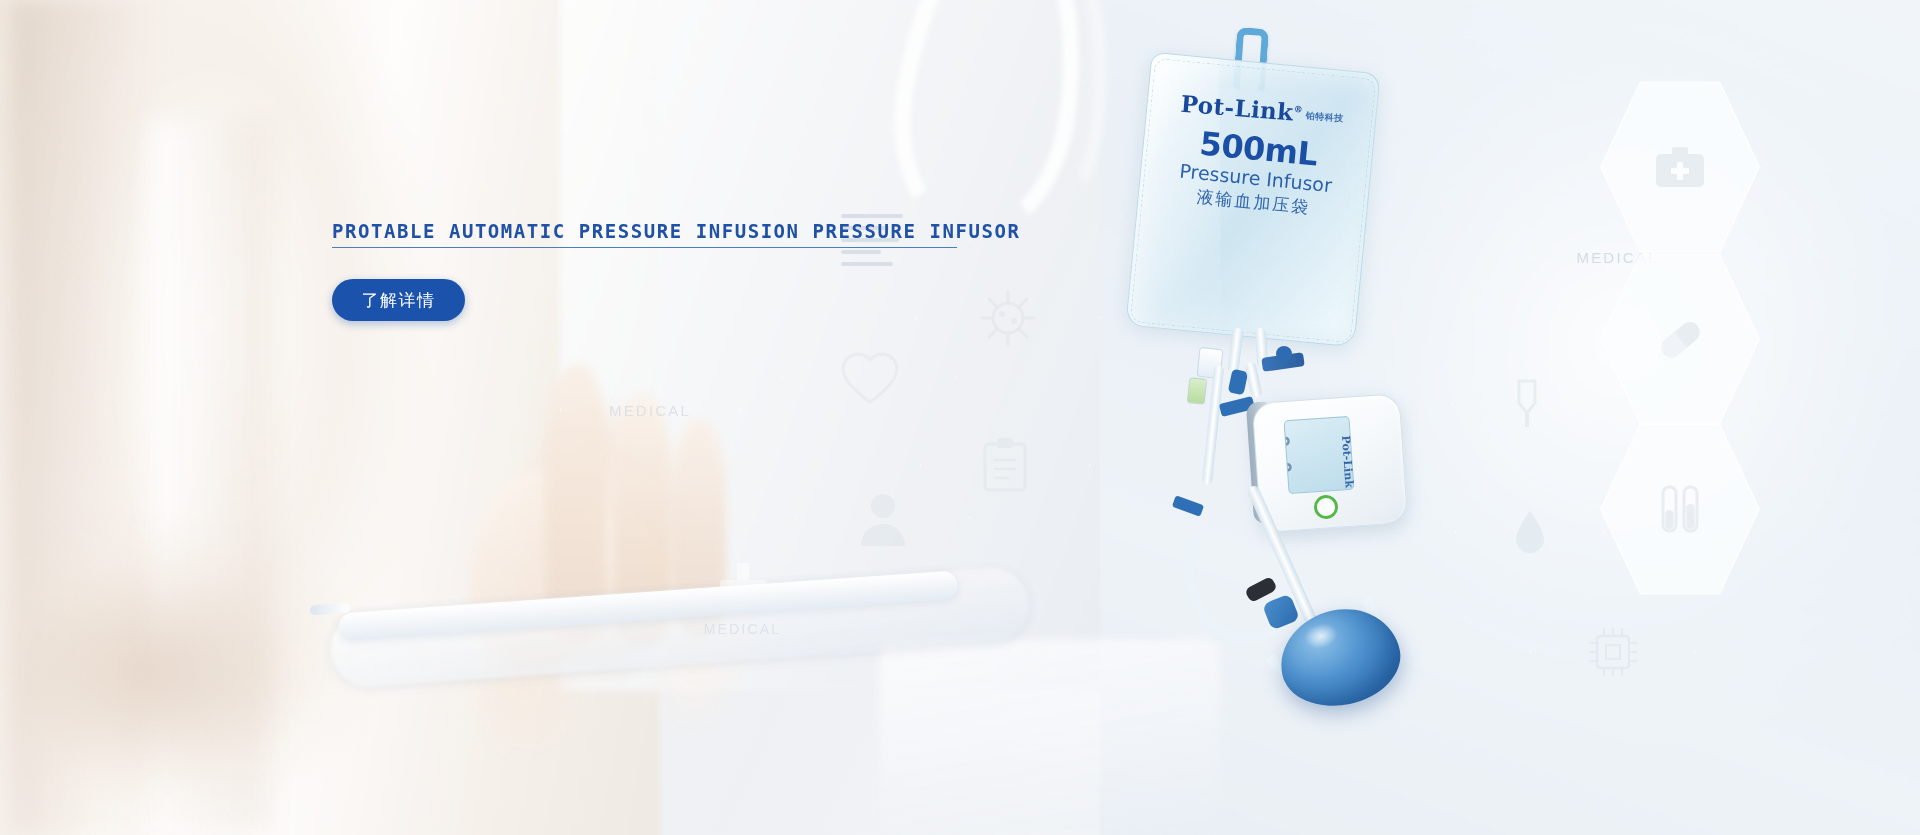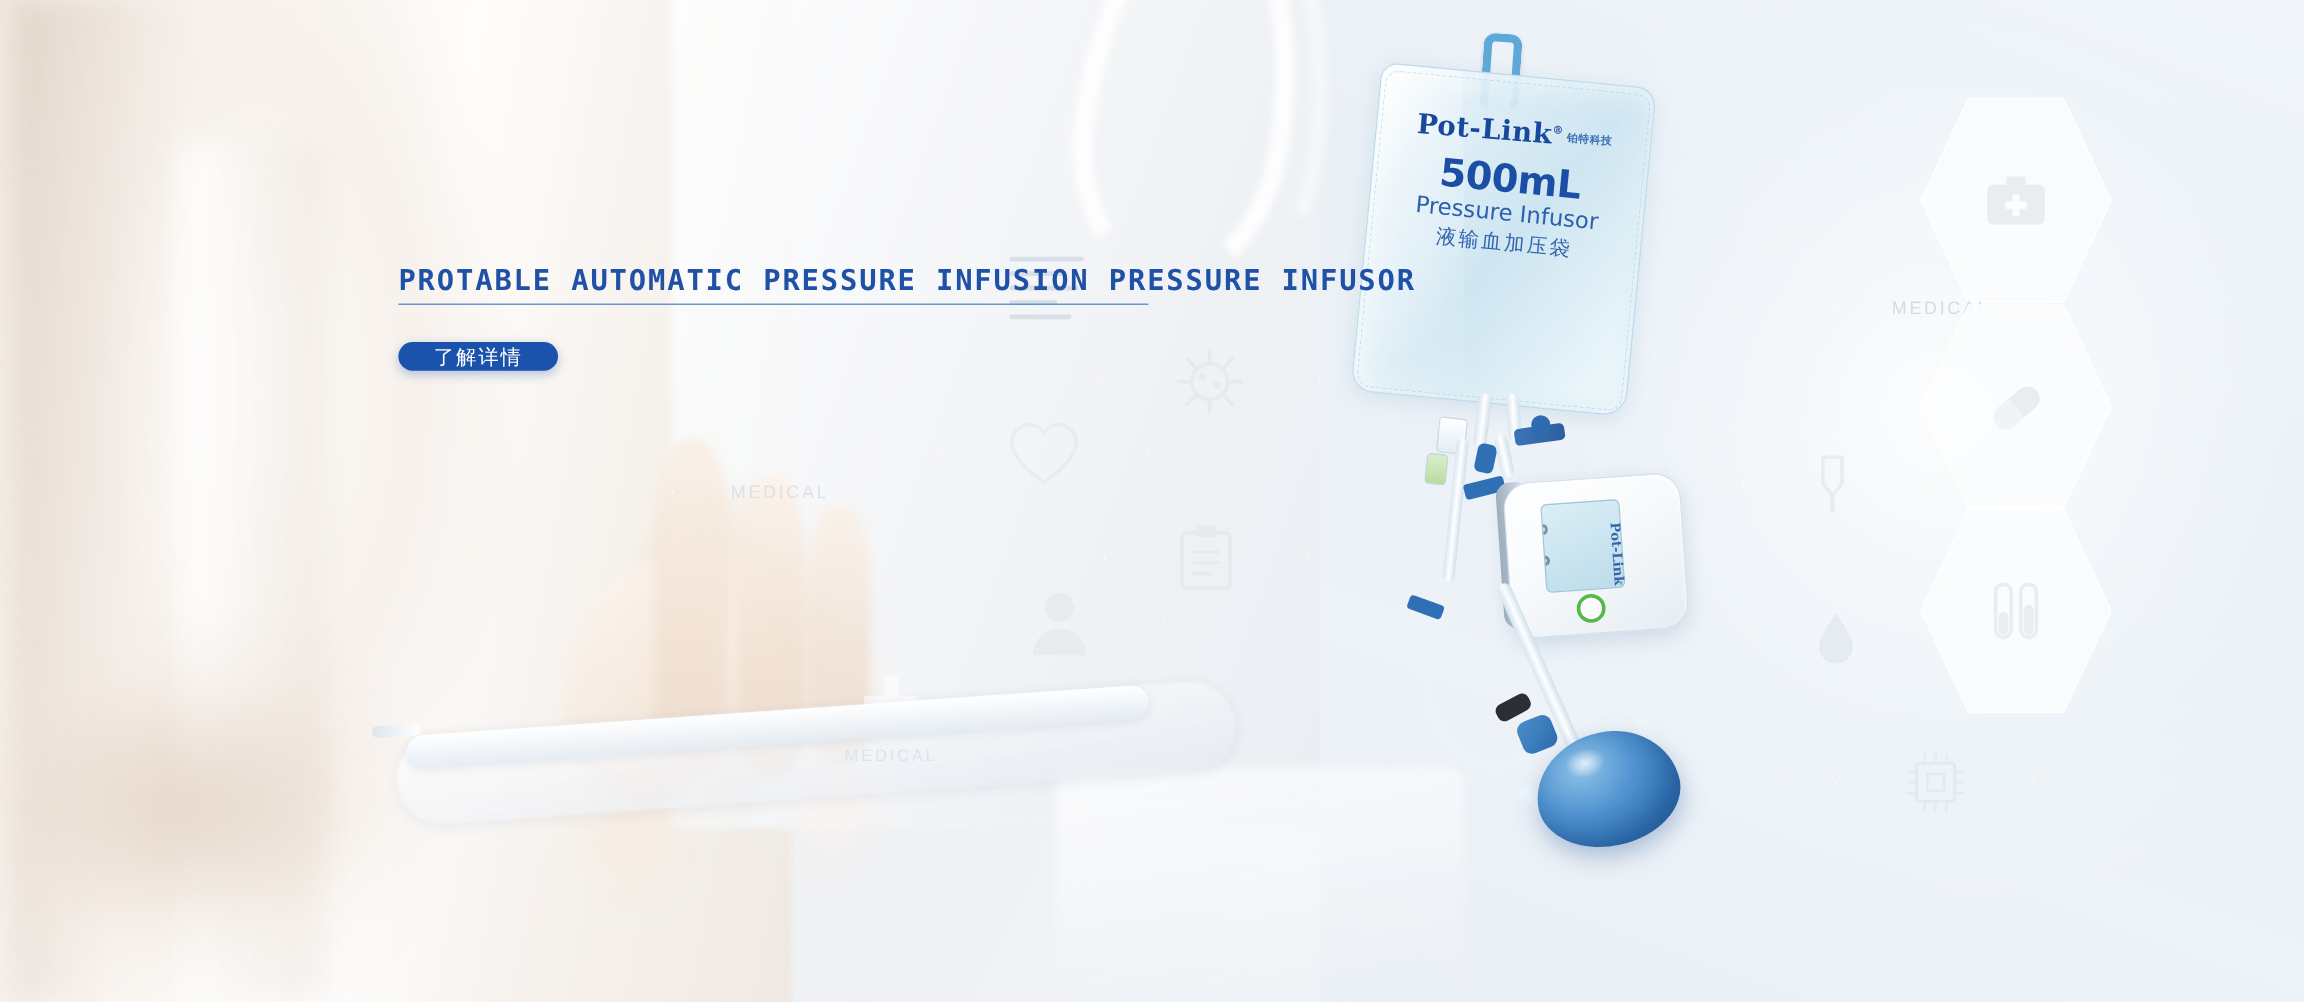--- a/index.html
+++ b/index.html
@@ -148,34 +148,34 @@
     font-family:"DejaVu Sans","Liberation Sans",sans-serif;
     text-shadow:0 1px 2px rgba(255,255,255,.85);
   }
   .subtitle-wrap {
     margin-top:13px;
     border-bottom:1.5px solid #4a7ec4;
     padding-bottom:5px;
     width:625px;
   }
   .subtitle {
-    font-size:24px; font-weight:bold; color:#1f51a6;
+    font-size:19px; font-weight:bold; color:#1f51a6;
     letter-spacing:1.55px; white-space:nowrap;
     font-family:"DejaVu Sans Mono","Liberation Mono",monospace;
   }
   .tagline {
     margin-top:24px;
     font-size:21px; color:#8f9299; letter-spacing:1.4px;
     font-family:"DejaVu Sans","Liberation Sans",sans-serif;
     text-shadow:0 1px 1px rgba(255,255,255,.7);
   }
   .cta {
     margin-top:31px;
     display:inline-flex; align-items:center; justify-content:center;
-    width:133px; height:24px;
+    width:133px; height:42px;
     background:#1b52ac;
     border-radius:21px;
     color:#ffffff; font-size:17px; letter-spacing:1.5px;
     font-family:"DejaVu Sans","Liberation Sans",sans-serif;
     border:none; cursor:pointer;
     box-shadow:0 3px 9px rgba(27,82,172,.32);
   }
 
   
   .product { position:absolute; left:1080px; top:10px; width:840px; height:825px; z-index:30; }

